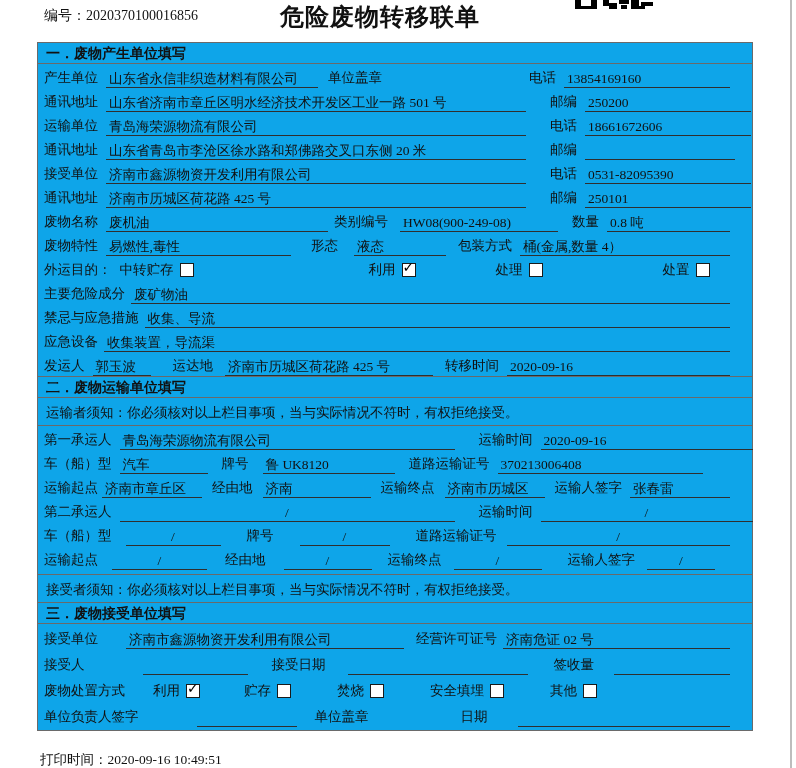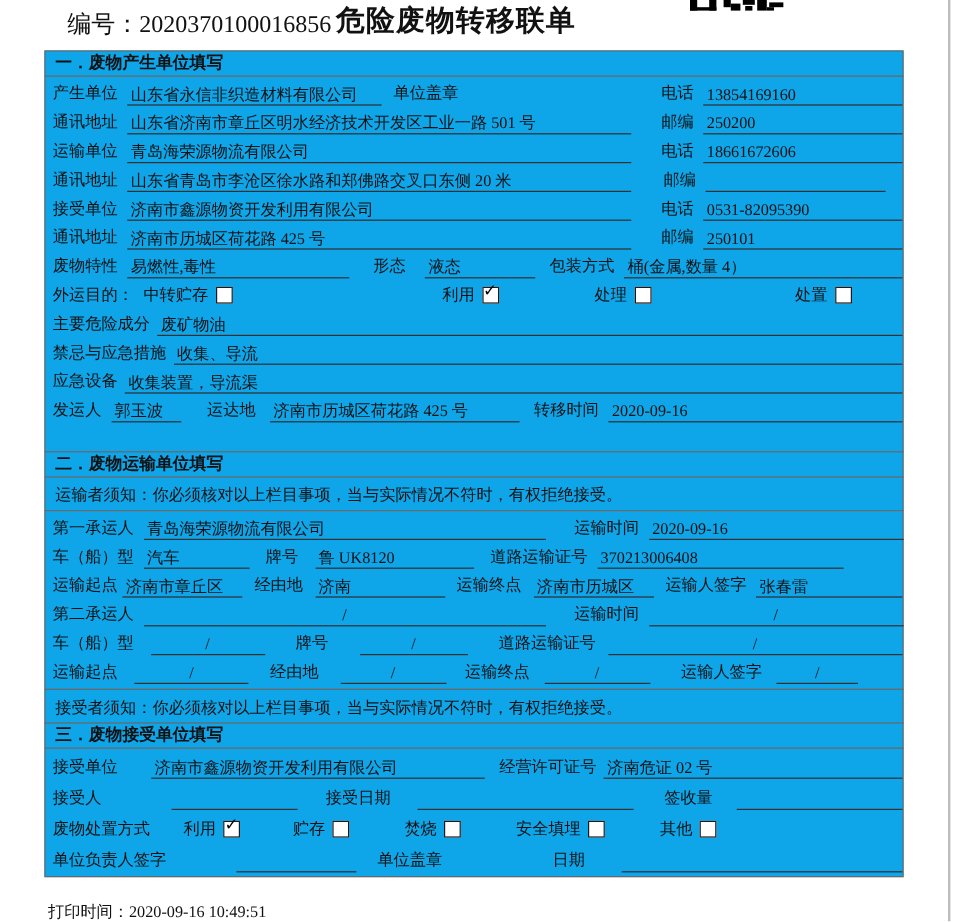--- a/index.html
+++ b/index.html
@@ -8,28 +8,28 @@
     --text:#111111;
     --page-edge:#bdbdbd;
   }
   html,body{margin:0;padding:0;}
   body{background:#fff;}
   .page{
     position:relative;width:796px;height:768px;background:#ffffff;overflow:hidden;
     font-family:"Liberation Serif","DejaVu Serif",serif;color:var(--text);
   }
   .page-edge{position:absolute;top:0;right:4px;width:2px;height:768px;background:var(--page-edge);}
-  .serial{position:absolute;left:56px;top:7px;font-size:20px;white-space:nowrap;}
+  .serial{position:absolute;left:44px;top:7px;font-size:14px;white-space:nowrap;}
   .title{position:absolute;left:0;top:1px;width:760px;text-align:center;font-size:24px;font-weight:bold;letter-spacing:1px;margin:0;}
   .qr{position:absolute;left:575px;top:0;}
   .form{position:absolute;left:37px;top:43px;width:716px;}
   .box{border:1px solid var(--border);margin-top:-1px;box-sizing:border-box;background:#0ea5e9;}
   .sec-title{height:22px;line-height:21px;font-size:14px;font-weight:bold;padding-left:8px;}
   .notice{height:29px;line-height:29px;font-size:13.5px;padding-left:8px;white-space:nowrap;}
-  .sec-body{padding:2px 0 0 6px;}
+  .sec-body{padding:2px 22px 0 6px;}
   .s1{height:314px;}
   .s2{height:150px;}
   .s3{height:108px;}
   .row{display:flex;align-items:center;height:24px;font-size:13.5px;white-space:nowrap;}
   .s3 .row{height:26px;}
   .row > * + *{margin-left:8px;}
   .lab{flex:0 0 auto;}
   .val{
     flex:0 0 auto;border-bottom:1px solid var(--underline);
     height:19px;line-height:19px;padding:0 3px;box-sizing:border-box;overflow:hidden;
@@ -112,20 +112,28 @@
           <span class="val" style="width: 166px;">0531-82095390</span>
         </div>
         <div class="row">
           <span class="lab">通讯地址</span>
           <span class="val" style="width: 420px;">济南市历城区荷花路 425 号</span>
           <span class="gap"></span>
           <span class="lab">邮编</span>
           <span class="val" style="width: 166px;">250101</span>
         </div>
         <div class="row">
+          <span class="lab">废物名称</span>
+          <span class="val" style="width: 222px;">废机油</span>
+          <span class="lab" style="margin-left: 6px;">类别编号</span>
+          <span class="val" style="width: 158px; margin-left: 12px;">HW08(900-249-08)</span>
+          <span class="lab" style="margin-left: 14px;">数量</span>
+          <span class="val grow">0.8 吨</span>
+        </div>
+        <div class="row">
           <span class="lab">废物特性</span>
           <span class="val" style="width: 185px;">易燃性,毒性</span>
           <span class="lab" style="margin-left: 20px; font-family: Liberation Mono, monospace;">形态</span>
           <span class="val" style="width: 92px; margin-left: 16px;">液态</span>
           <span class="lab" style="margin-left: 12px;">包装方式</span>
           <span class="val grow">桶(金属,数量 4）</span>
         </div>
         <div class="row">
           <span class="lab">外运目的：</span>
           <span class="cbw">

